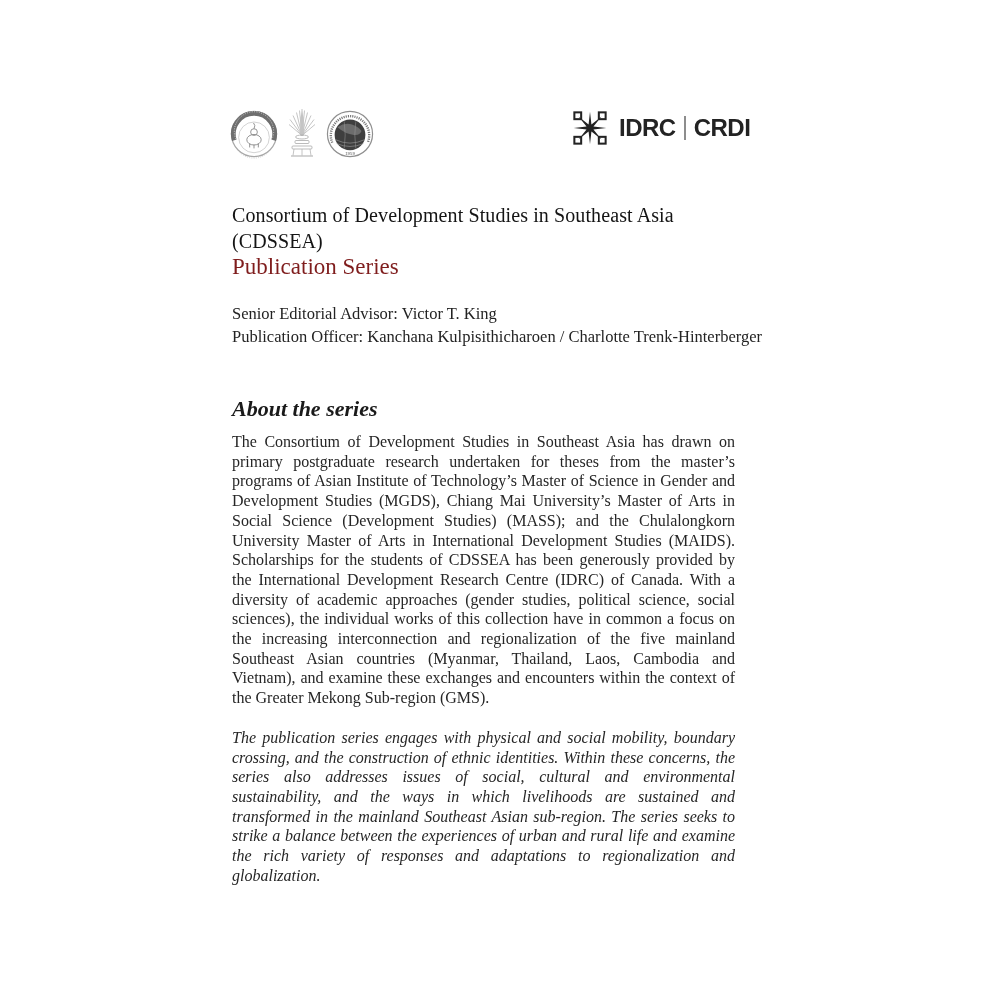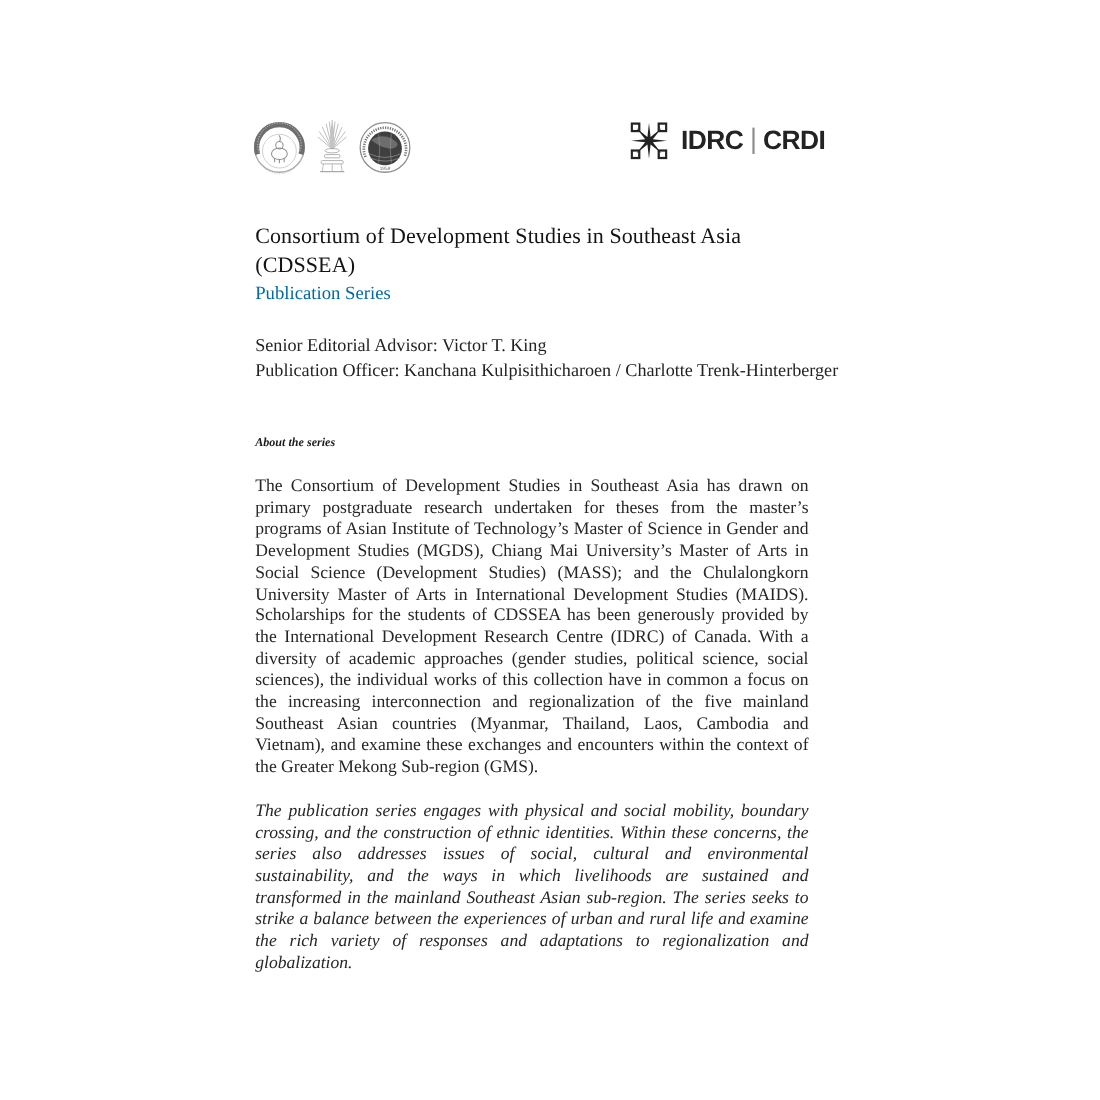--- a/index.html
+++ b/index.html
@@ -65,41 +65,41 @@
   .book-title {
     margin: 0;
     font-size: 20px;
     font-weight: 400;
     line-height: 25.5px;
     color: #141414;
     letter-spacing: 0.1px;
   }
   .book-subtitle {
     margin-top: 2px;
-    font-size: 17px;
+    font-size: 23px;
     line-height: 21px;
-    color: #0369a1;
+    color: #7f1d1d;
   }
 
   
   .editors {
     position: absolute;
     left: 232px;
     top: 302px;
     font-size: 16.5px;
     line-height: 23.2px;
     color: #232323;
   }
 
   
   .about-heading {
     position: absolute;
     left: 232px;
     top: 396px;
-    font-size: 11px;
+    font-size: 22px;
     font-weight: 700;
     font-style: italic;
     color: #1a1a1a;
   }
   .body-text {
     position: absolute;
     left: 232px;
     top: 432px;
     width: 503px;
     font-size: 16px;

